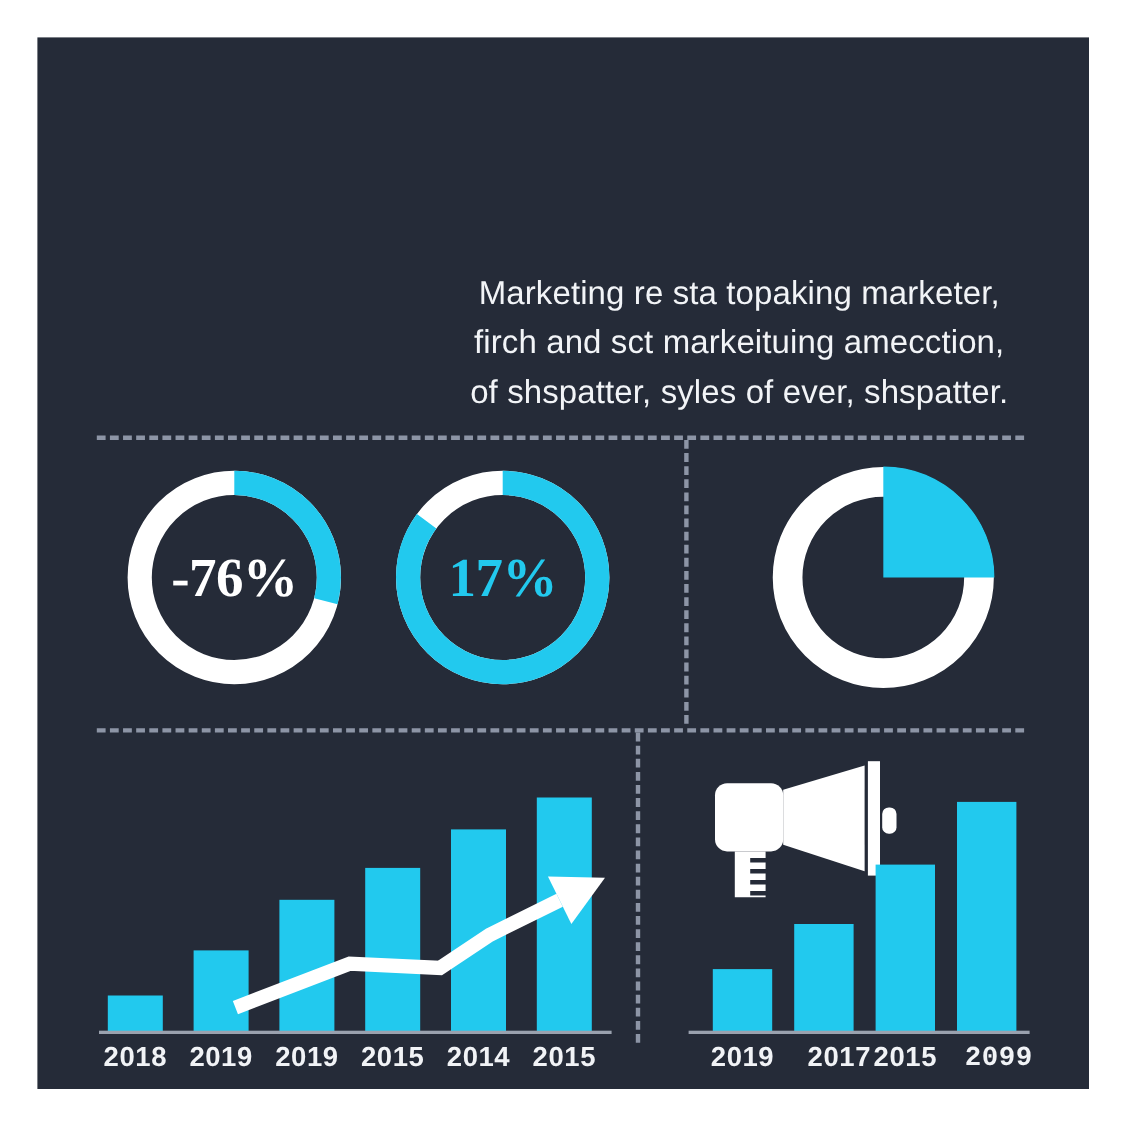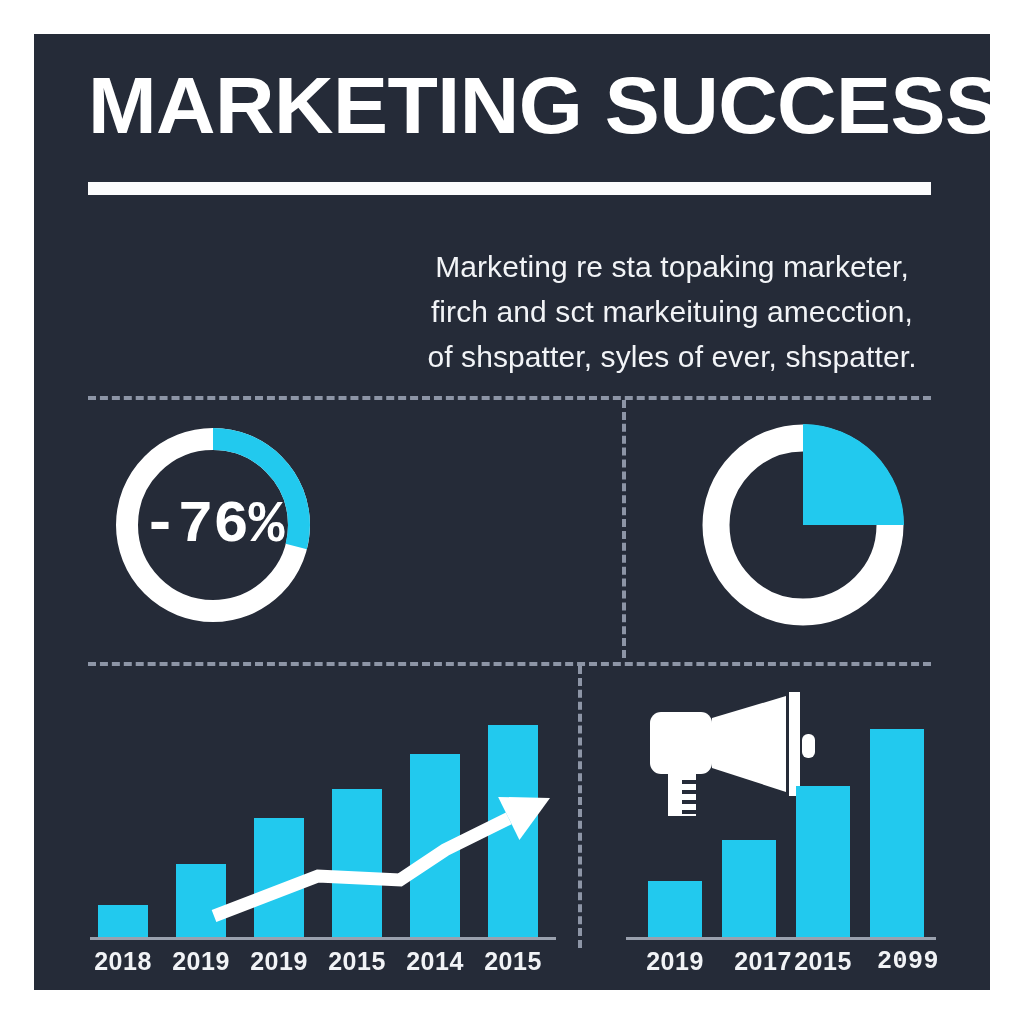--- a/index.html
+++ b/index.html
@@ -125,23 +125,23 @@
 
   .donut-label {
     position: absolute;
     left: 0;
     top: 0;
     width: 100%;
     height: 100%;
     display: flex;
     align-items: center;
     justify-content: center;
-    font-family: Liberation Mono, monospace;
+    font-family: Liberation Serif, serif;
     font-weight: bold;
-    font-size: 60px;
+    font-size: 50px;
     letter-spacing: -0.5px;
     pointer-events: none;
   }
 
   
   #bottom-row {
     position: absolute;
     left: 0;
     top: 632px;
     width: 956px;
@@ -203,24 +203,20 @@
     top: 10px;
     width: 192px;
     height: 128px;
   }
 </style>
 </head>
 <body>
 
 <div id="poster">
 
-  <div id="title-block">
-    <div id="poster-title">MARKETING SUCCESS</div>
-    <div id="title-rule"></div>
-  </div>
 
   <div id="stat-row">
     <div id="stat-paragraph">
       <span class="pline">Marketing re sta topaking marketer,</span>
       <span class="pline">firch and sct markeituing amecction,</span>
       <span class="pline">of shspatter, syles of ever, shspatter.</span>
     </div>
   </div>
 
   <div class="hdash" id="hdash-1"></div>
@@ -231,20 +227,27 @@
   <div id="chart-row">
 
     <div class="donut-wrap" id="donut-1">
       <svg width="206" height="206" viewBox="0 0 206 206">
         <circle cx="103" cy="103" r="86" fill="none" stroke="#ffffff" stroke-width="22"></circle>
         <circle class="donut-arc" cx="103" cy="103" r="86" fill="none" stroke="#22c9ee" stroke-width="22" transform="rotate(-90 103 103)" stroke-dasharray="156.70264156105887 540.3539364174444"></circle>
       </svg>
       <div class="donut-label" style="color: rgb(255, 255, 255);">-76%</div>
     </div>
 
+    <div class="donut-wrap" id="donut-2">
+      <svg width="206" height="206" viewBox="0 0 206 206">
+        <circle cx="103" cy="103" r="86" fill="none" stroke="#ffffff" stroke-width="22"></circle>
+        <circle class="donut-arc" cx="103" cy="103" r="86" fill="none" stroke="#22c9ee" stroke-width="22" transform="rotate(-90 103 103)" stroke-dasharray="459.30084595482776 540.3539364174444"></circle>
+      </svg>
+      <div class="donut-label" style="color: rgb(34, 201, 238);">17%</div>
+    </div>
 
     <div class="donut-wrap" id="pie-1">
       <svg width="218" height="218" viewBox="0 0 218 218">
         <circle cx="109" cy="109" r="87" fill="none" stroke="#ffffff" stroke-width="27"></circle>
         <path id="pie-slice" fill="#22c9ee" d="M 109 109 L 108.99999999999999 8 A 101 101 0 0 1 210 108.99999999999997 Z"></path>
       </svg>
     </div>
 
   </div>
 

